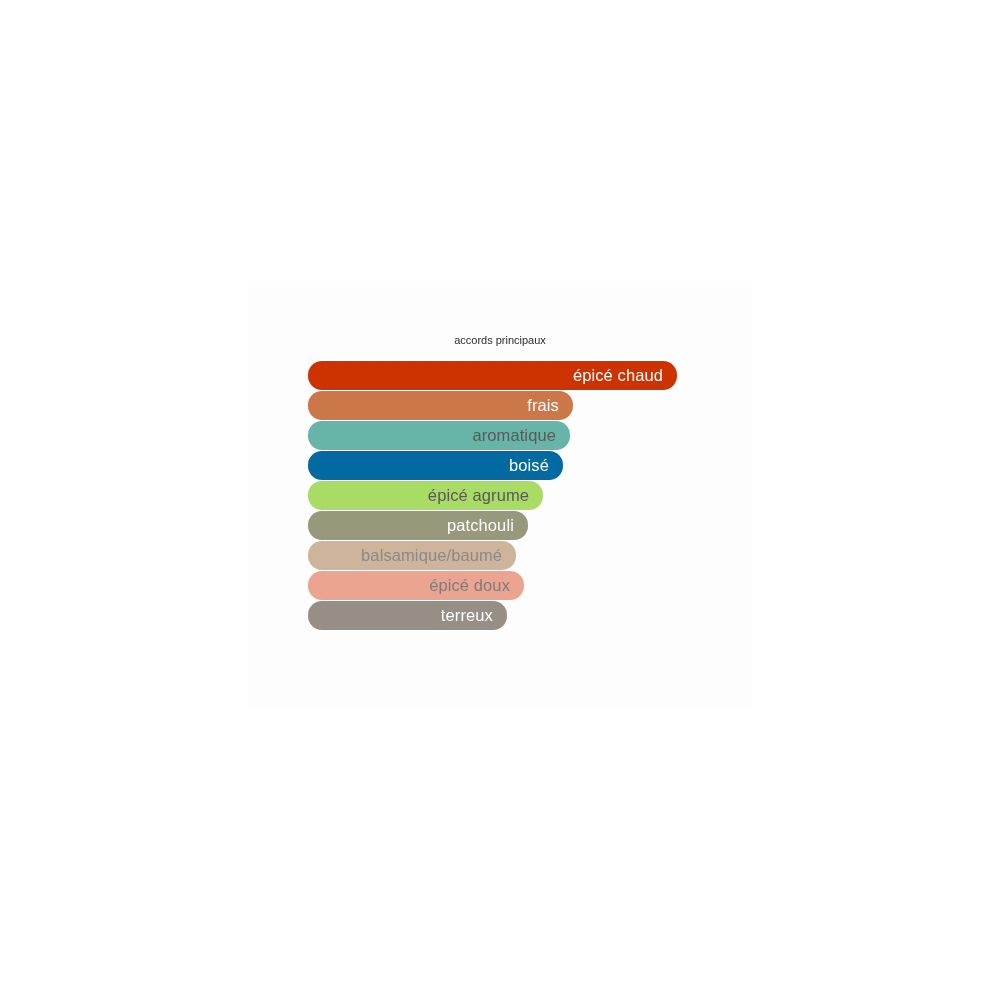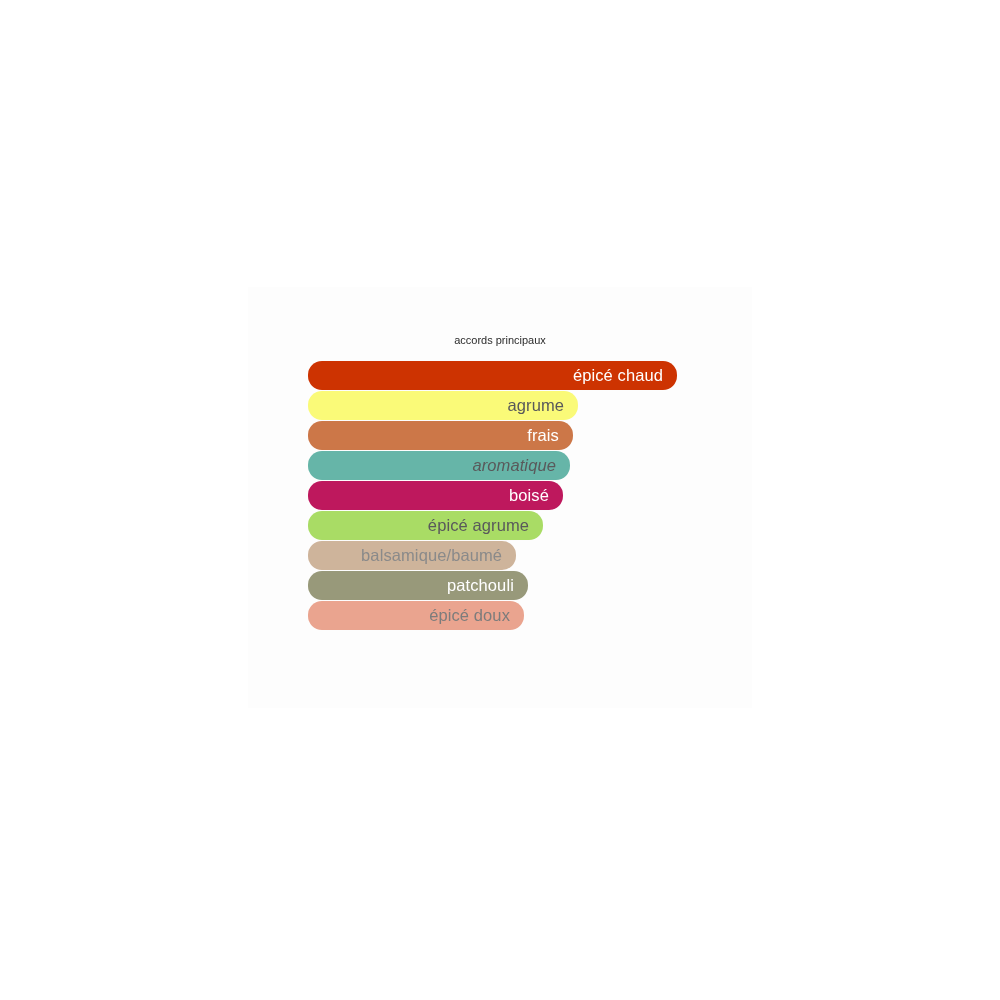--- a/index.html
+++ b/index.html
@@ -94,54 +94,54 @@
 
   <div id="chart-title">accords principaux</div>
 
   <div id="bars">
       <div class="bar-row">
         <div class="bar" style="background: rgb(205, 51, 1); width: 369px; z-index: 100;">
           <span class="bar-label label-light" style="color: rgb(255, 255, 255);">épicé chaud</span>
         </div>
       </div>
       <div class="bar-row">
-        <div class="bar" style="background: rgb(250, 250, 120); width: 270.108px; z-index: 99;">
-          <span class="bar-label label-dark" style="color: rgb(89, 89, 91);">agrume</span>
-        </div>
-      </div>
-      <div class="bar-row">
         <div class="bar" style="background: rgb(204, 119, 72); width: 264.942px; z-index: 98;">
           <span class="bar-label label-light" style="color: rgb(255, 255, 255);">frais</span>
         </div>
       </div>
       <div class="bar-row">
         <div class="bar" style="background: rgb(102, 181, 168); width: 261.99px; z-index: 97;">
-          <span class="bar-label label-dark" style="color: rgb(89, 89, 91); font-style: italic;">aromatique</span>
+          <span class="bar-label label-dark" style="color: rgb(89, 89, 91);">aromatique</span>
         </div>
       </div>
       <div class="bar-row">
-        <div class="bar" style="background: #be185d; width: 255px; z-index: 96;">
+        <div class="bar" style="background: #0369a1; width: 255px; z-index: 96;">
           <span class="bar-label label-light" style="color: rgb(255, 255, 255);">boisé</span>
         </div>
       </div>
       <div class="bar-row">
         <div class="bar" style="background: rgb(169, 220, 101); width: 235.053px; z-index: 95;">
           <span class="bar-label label-dark" style="color: rgb(89, 89, 91);">épicé agrume</span>
         </div>
       </div>
       <div class="bar-row">
-        <div class="bar" style="background: rgb(206, 180, 155); width: 208.116px; z-index: 93;">
-          <span class="bar-label label-dark" style="color: rgb(138, 138, 138);">balsamique/baumé</span>
+        <div class="bar" style="background: rgb(152, 153, 122); width: 219.924px; z-index: 94;">
+          <span class="bar-label label-light" style="color: rgb(255, 255, 255);">patchouli</span>
         </div>
       </div>
       <div class="bar-row">
-        <div class="bar" style="background: rgb(152, 153, 122); width: 219.924px; z-index: 94;">
-          <span class="bar-label label-light" style="color: rgb(255, 255, 255);">patchouli</span>
+        <div class="bar" style="background: rgb(206, 180, 155); width: 208.116px; z-index: 93;">
+          <span class="bar-label label-dark" style="color: rgb(138, 138, 138);">balsamique/baumé</span>
         </div>
       </div>
       <div class="bar-row">
         <div class="bar" style="background: rgb(234, 164, 143); width: 216px; z-index: 92;">
           <span class="bar-label label-dark" style="color: rgb(124, 124, 124);">épicé doux</span>
         </div>
       </div>
+      <div class="bar-row">
+        <div class="bar" style="background: rgb(151, 143, 134); width: 198.891px; z-index: 91;">
+          <span class="bar-label label-light" style="color: rgb(255, 255, 255);">terreux</span>
+        </div>
+      </div>
     </div>
 
 </div>
 
 </body></html>

